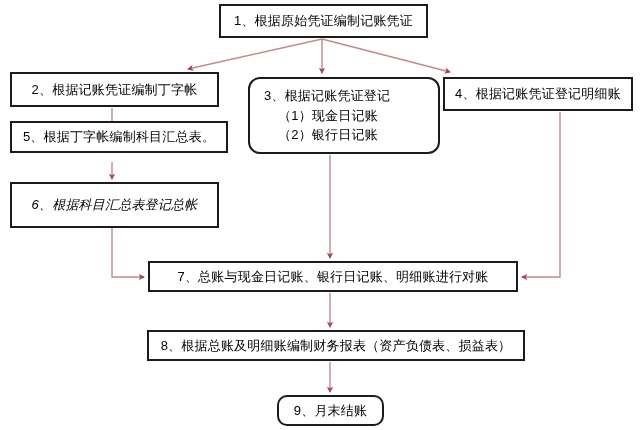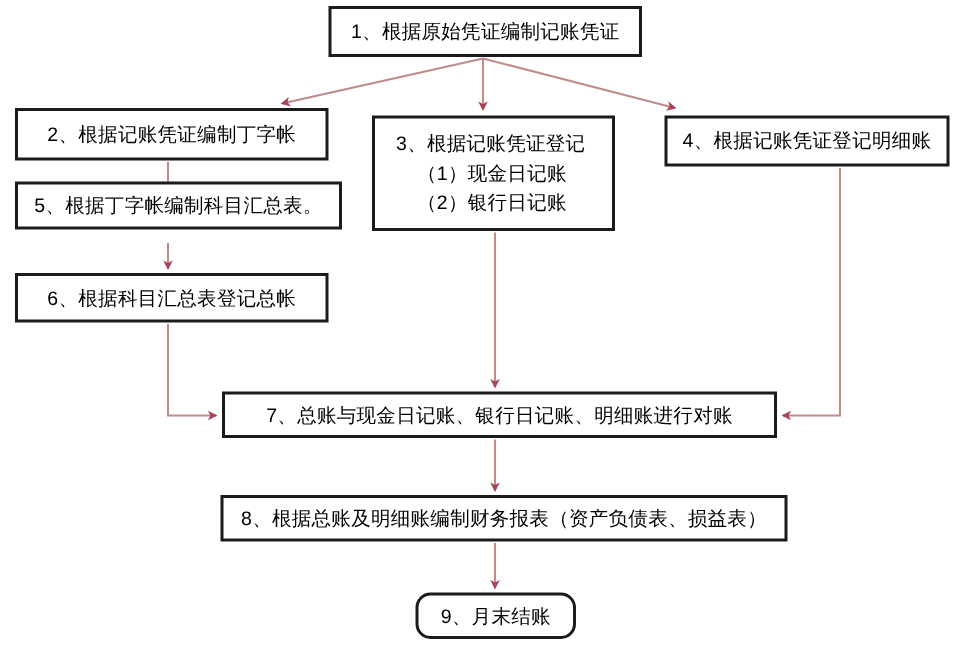--- a/index.html
+++ b/index.html
@@ -42,24 +42,24 @@
   .node .line {
     display: block;
     white-space: nowrap;
   }
   .node .line.indent {
     padding-left: 14px;
   }
   
   #node-1 { left: 219px; top: 4px;  width: 209px; height: 34px; }
   #node-2 { left: 10px;  top: 72px; width: 209px; height: 35px; }
-  #node-3 { left: 248px; top: 77px; width: 162px; height: 77px; align-items: flex-start; padding-left: 14px; }
+  #node-3 { left: 248px; top: 77px; width: 192px; height: 77px; align-items: flex-start; padding-left: 14px; border-radius: 12px; }
   #node-4 { left: 443px; top: 77px; width: 190px; height: 34px; }
   #node-5 { left: 10px;  top: 121px; width: 218px; height: 32px; }
-  #node-6 { left: 10px;  top: 182px; width: 209px; height: 33px; }
+  #node-6 { left: 10px;  top: 182px; width: 209px; height: 46px; font-style: italic; }
   #node-7 { left: 148px; top: 261px; width: 370px; height: 31px; }
   #node-8 { left: 147px; top: 330px; width: 378px; height: 31px; }
   #node-9 { left: 277px; top: 395px; width: 107px; height: 31px; border-radius: 10px; }
   #node-3 .line { text-align: left; }
 </style>
 </head>
 <body>
 
 <div id="canvas">
 

